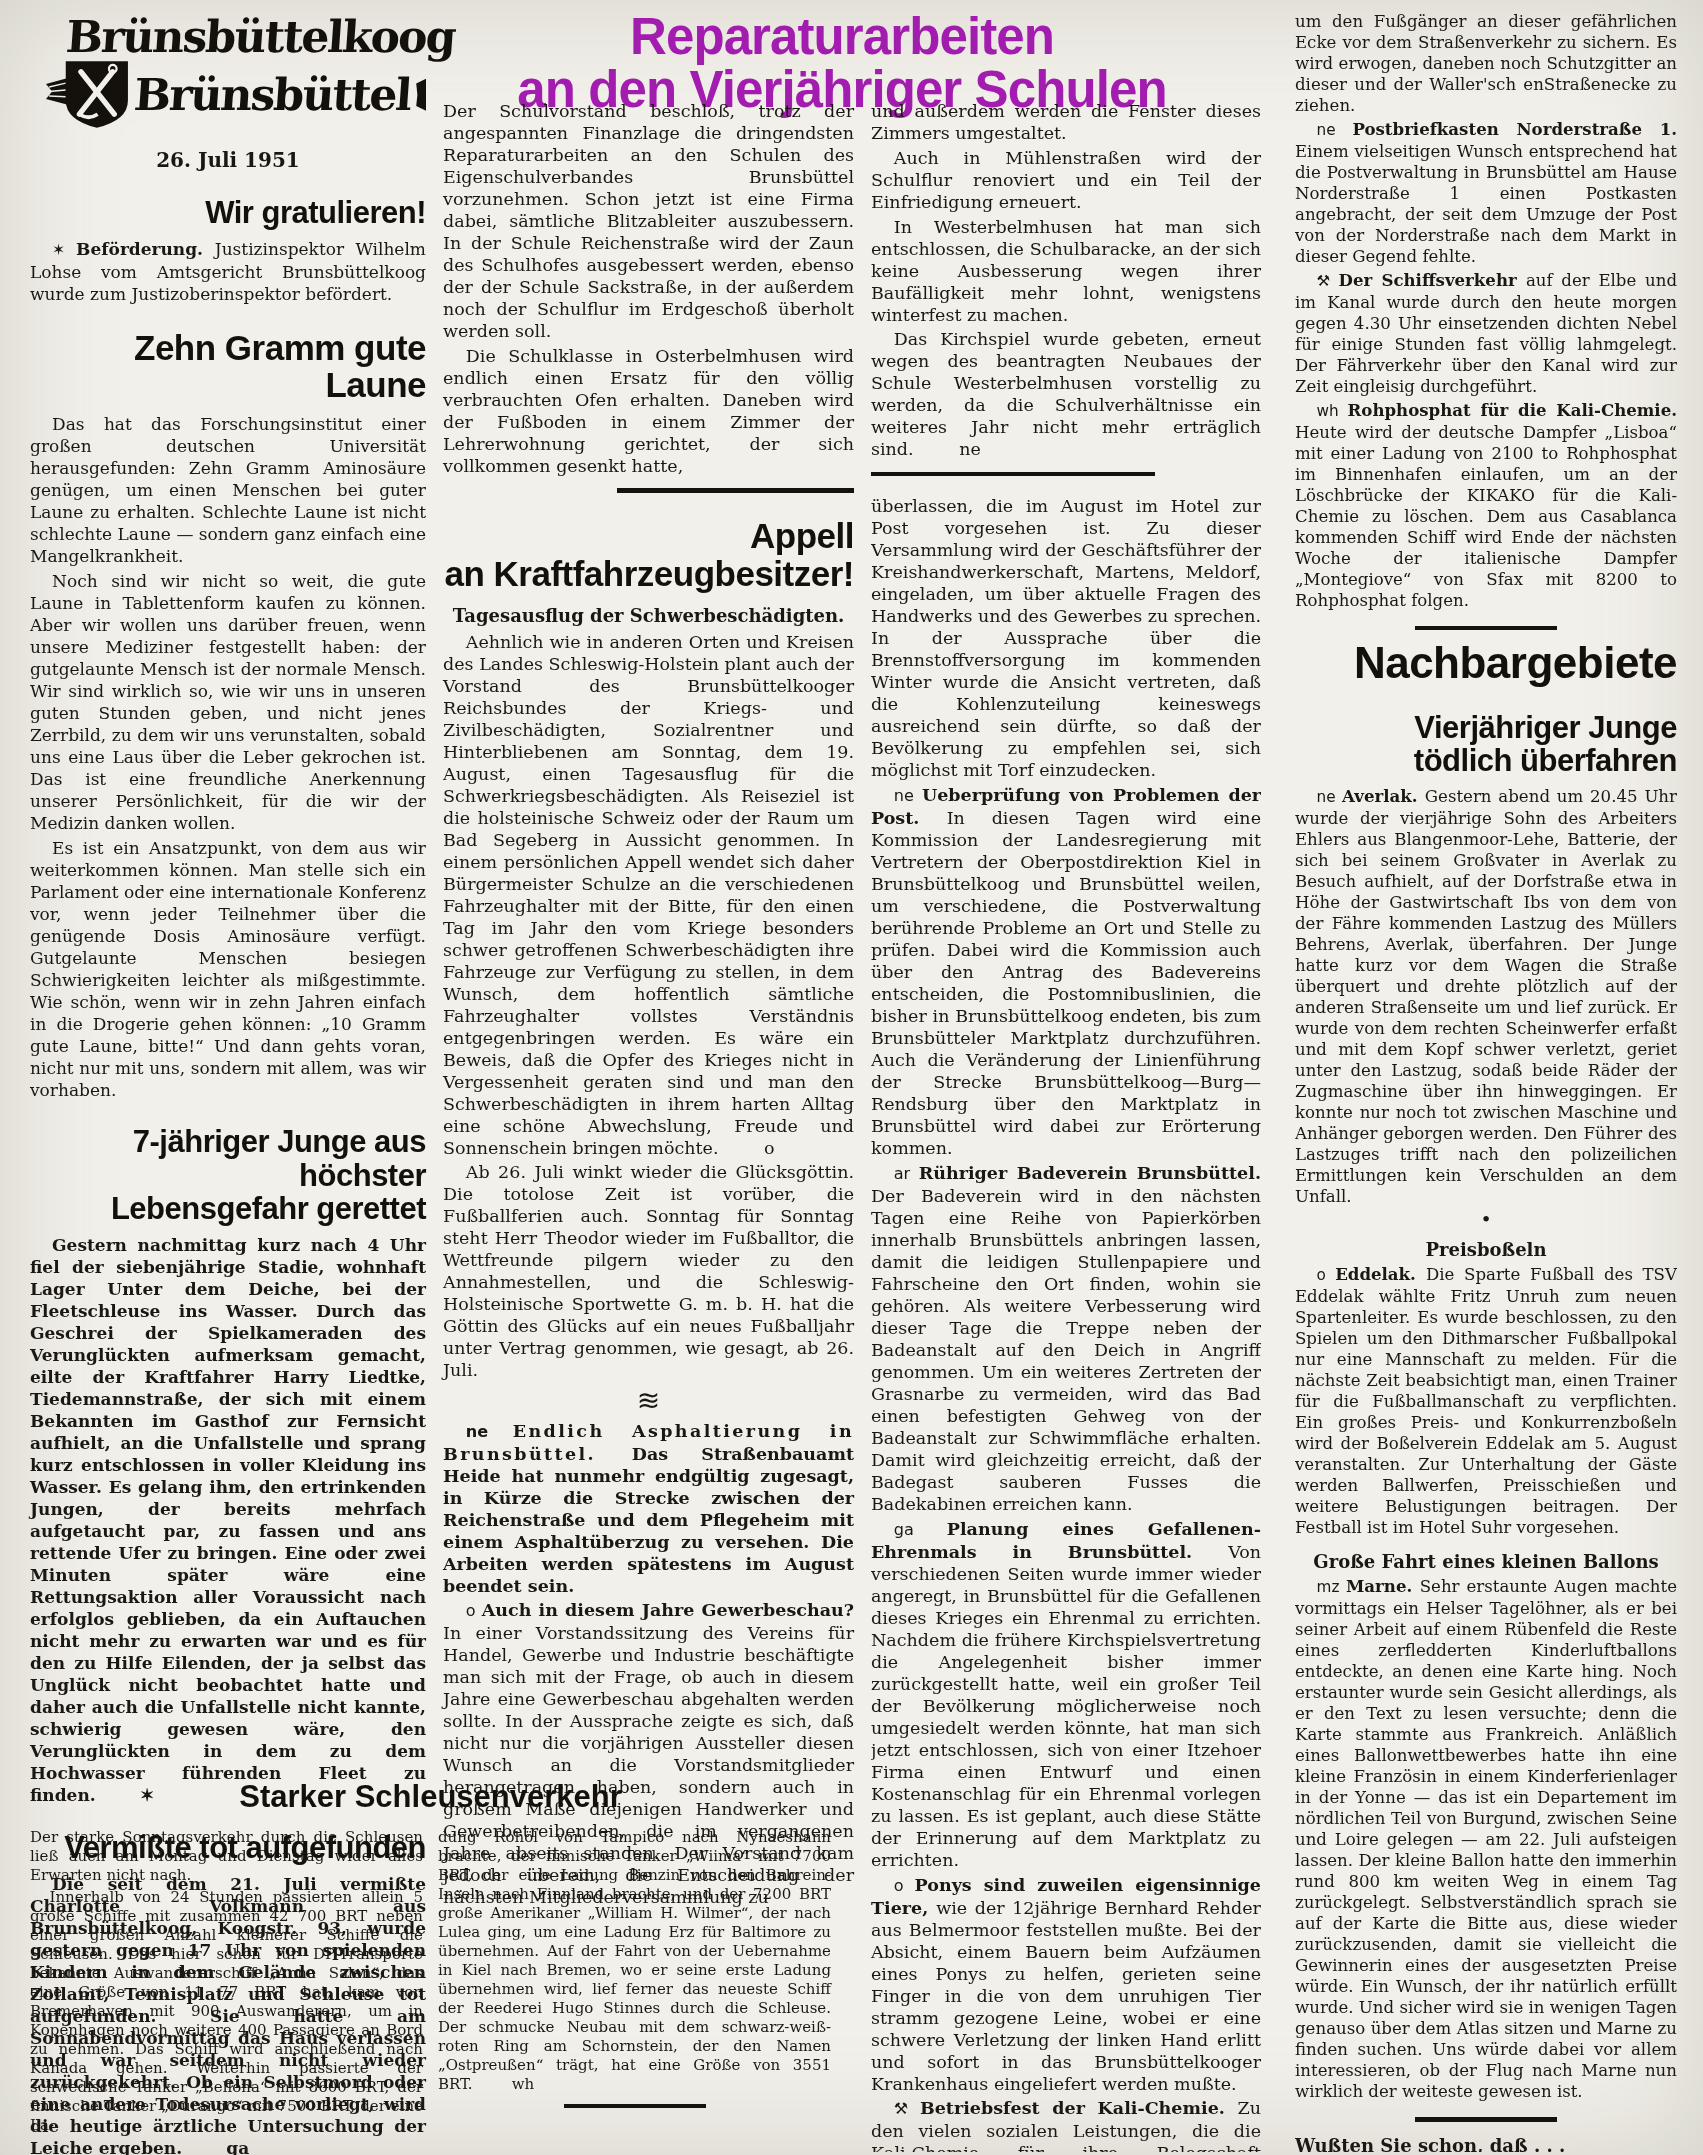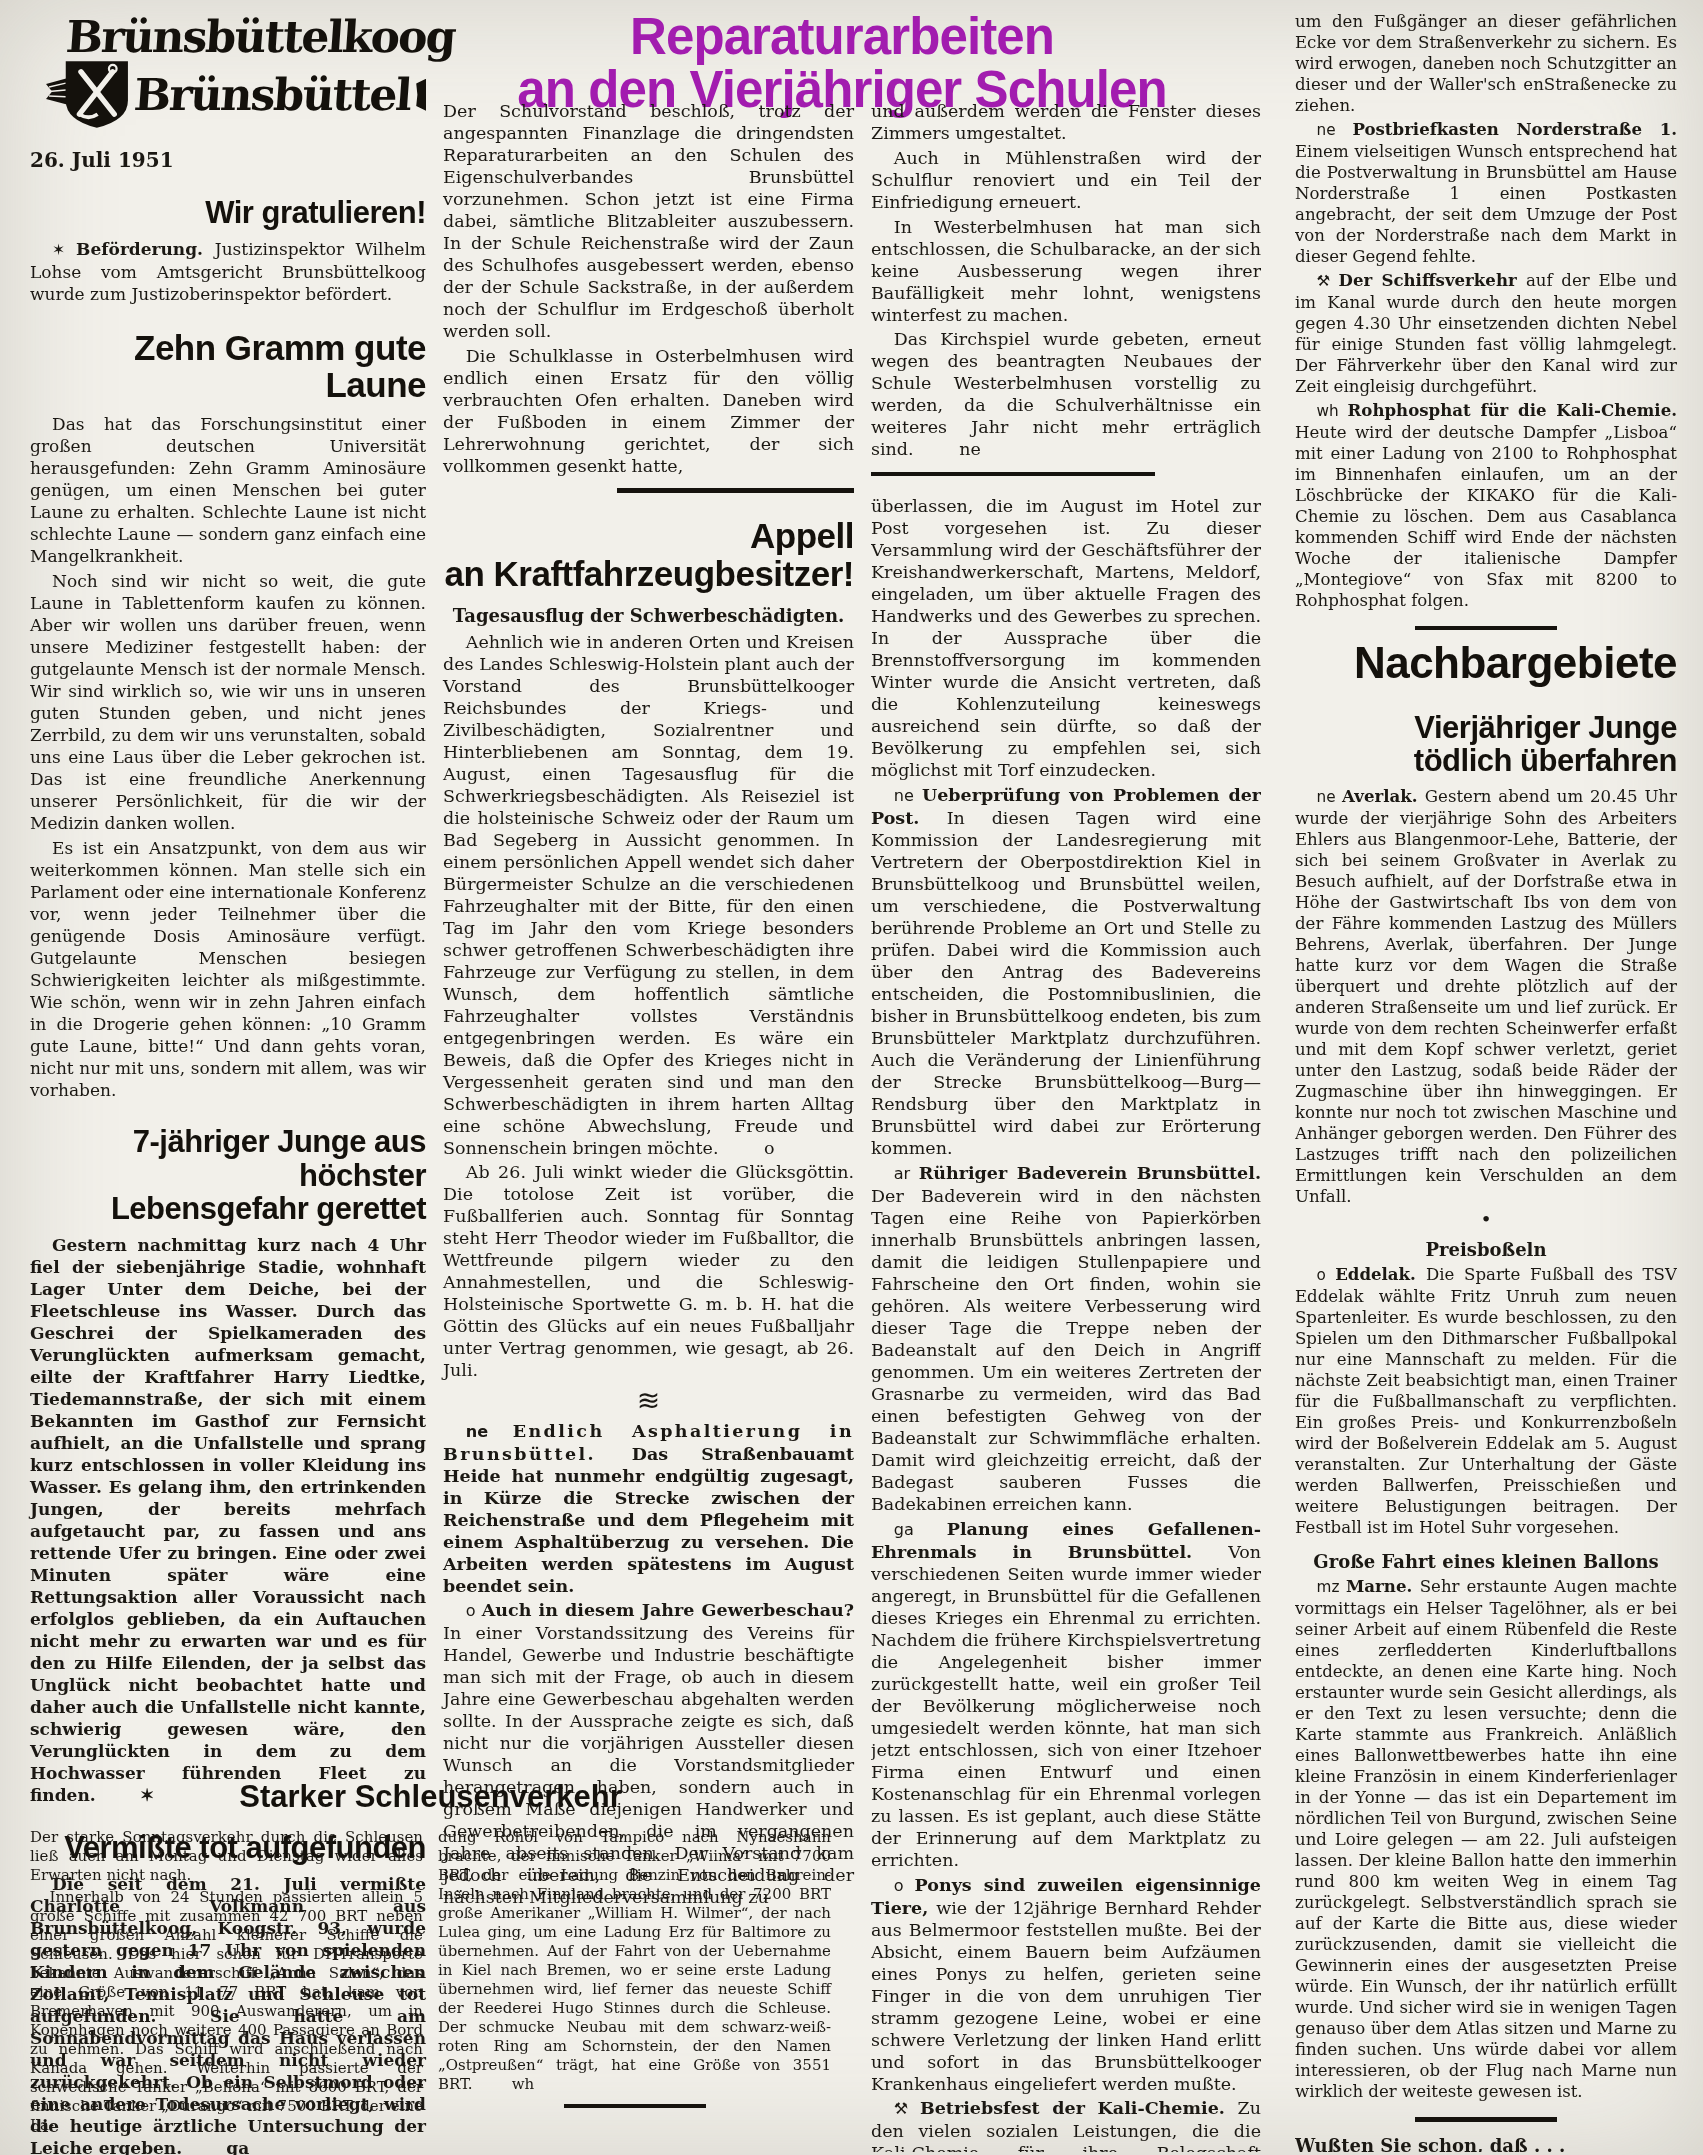--- a/index.html
+++ b/index.html
@@ -22,21 +22,21 @@
   
   .mh{margin-bottom:13.2px;}
   .blackletter{font-family:"DejaVu Serif",serif;font-weight:bold;letter-spacing:-1.9px;
         transform:skewX(-4deg);color:#14110c;}
   .mh-line1{font-size:44px;line-height:1;margin-left:36px;}
   .mh-row{display:flex;align-items:center;margin-top:-3.8px;}
   .mh-emblem{width:91px;height:79px;flex:0 0 auto;margin-left:13.2px;}
   .mh-line2{font-size:44px;line-height:1;}
   .mh-block{width:24.6px;height:32px;background:#14110c;margin-left:5.7px;
         clip-path:polygon(0 15%,100% 0,100% 100%,0 85%,12% 50%);}
-  .mh-date{text-align:left;font-weight:bold;font-size:20px;margin:15px 0 5.7px 0;}
+  .mh-date{text-align:center;font-weight:bold;font-size:20px;margin:15px 0 5.7px 0;}
   
   .head{font-family:"Liberation Sans",sans-serif;font-weight:bold;text-align:right;
         color:#14110c;letter-spacing:-0.5px;}
   .h-xl{font-size:44px;line-height:1.05;margin:9.5px 0 11.4px;}
   .h-lg{font-size:35px;line-height:1.06;margin:24.6px 0 9.5px;}
   .h-md{font-size:31px;line-height:1.08;margin:24.6px 0 8.5px;}
   .subhead{font-weight:bold;font-size:18px;margin:0 0 7.6px;text-align:center;}
   .sub-left{text-align:left;margin:13.2px 0 3.8px;}
   .sub-mid{margin:13.2px 0 3.8px;}
   .para{margin:0;padding:0;}

